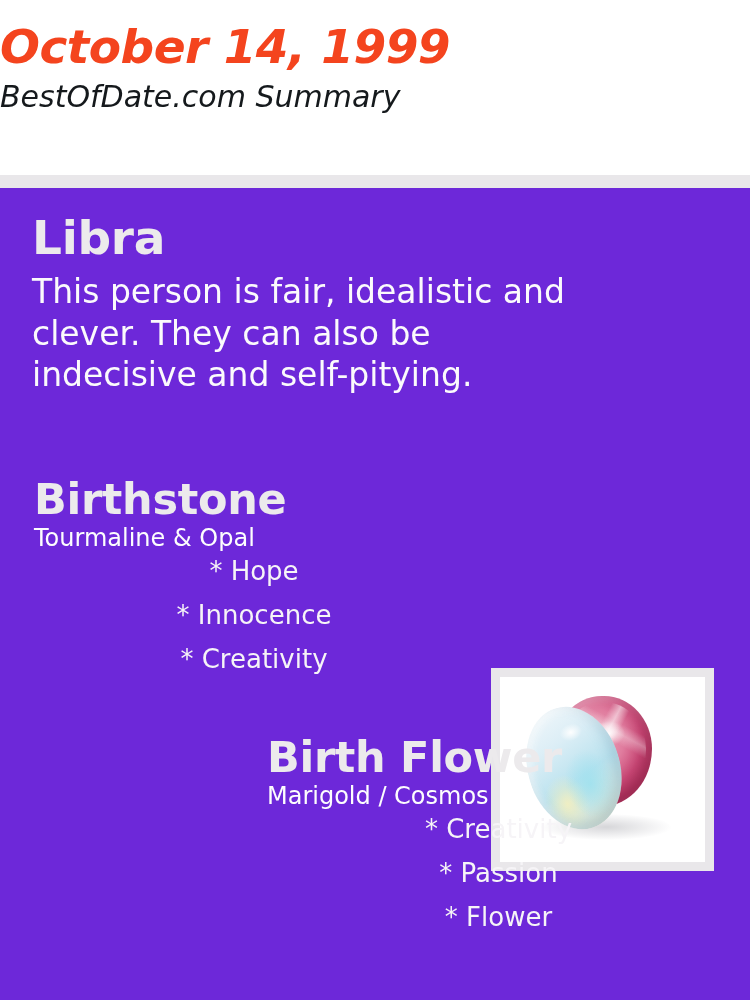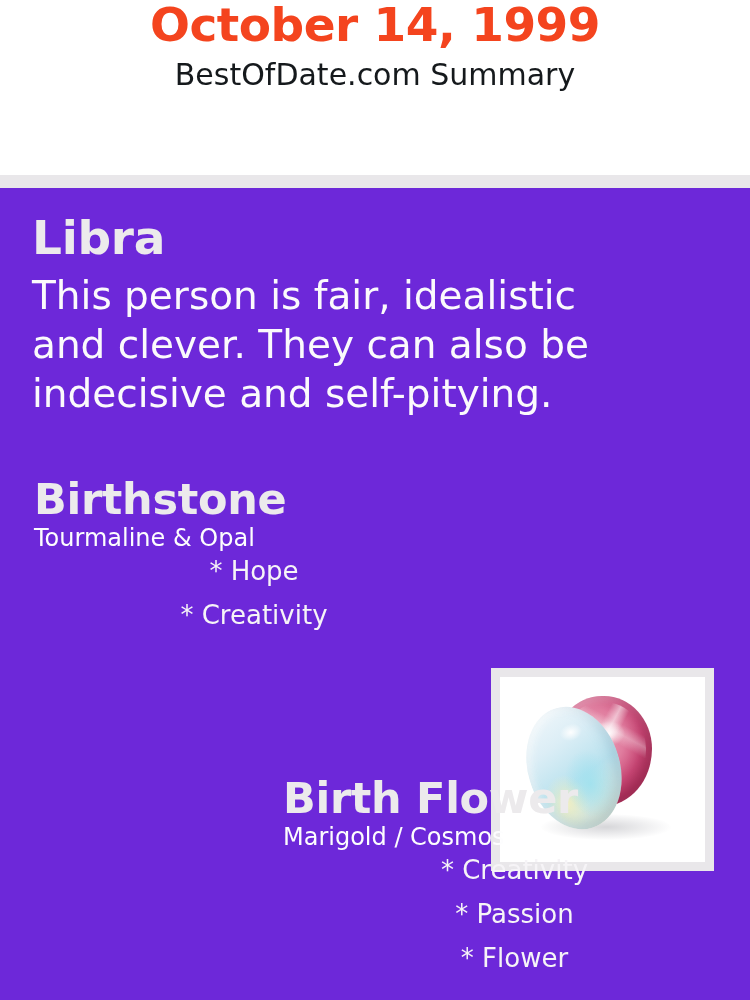--- a/index.html
+++ b/index.html
@@ -23,22 +23,24 @@
     display: flex;
     flex-direction: column;
     background: #ffffff;
   }
 
   
   .header {
     background: #ffffff;
     height: 175px;
     box-sizing: border-box;
-    text-align: center;
+    padding-top: 22px;
+    text-align: left;
     flex: 0 0 auto;
+    font-style: italic;
   }
   .header-date {
     font-size: 47px;
     font-weight: 700;
     line-height: 1.08;
     letter-spacing: -0.5px;
     color: #f4441e;
     margin: 0;
   }
   .header-site {
@@ -80,21 +82,21 @@
   }
   .zodiac-name {
     font-size: 47px;
     font-weight: 700;
     line-height: 1.0;
     color: #eceaec;
     margin: 0 0 10px 0;
     letter-spacing: -0.3px;
   }
   .zodiac-desc {
-    font-size: 39px;
+    font-size: 33px;
     font-weight: 400;
     line-height: 1.26;
     color: #fbfafc;
     margin: 0;
     max-width: 570px;
   }
 
   
   .birthstone {
     position: absolute;
@@ -216,24 +218,23 @@
 
   
   .birthflower {
     position: absolute;
     left: 0;
     top: 548px;
     width: 750px;
   }
   .birthflower-text {
     position: absolute;
-    left: 283px;
+    left: 267px;
     top: 0;
     width: 460px;
-    margin-top: 41px;
   }
   .birthflower-text .trait-list {
     margin-left: 3px;
   }
   .bf-title { text-align: left; }
 </style>
 </head>
 <body>
 
 <div class="poster">
@@ -252,20 +253,21 @@
       <div class="zodiac-desc">This person is fair, idealistic and clever. They can also be indecisive and self-pitying.</div>
     </div>
 
     <div class="birthstone">
 
       <div class="birthstone-text">
         <div class="section-title">Birthstone</div>
         <div class="section-sub">Tourmaline &amp; Opal</div>
         <ul class="trait-list">
           <li>* Hope</li>
+          <li>* Innocence</li>
           <li>* Creativity</li>
         </ul>
       </div>
 
       <div class="photo-frame frame-gem">
         <div class="photo-inner">
           <div class="gem-stage">
             <div class="gem-shadow"></div>
             <div class="gem-tourmaline"></div>
             <div class="gem-opal"></div>

